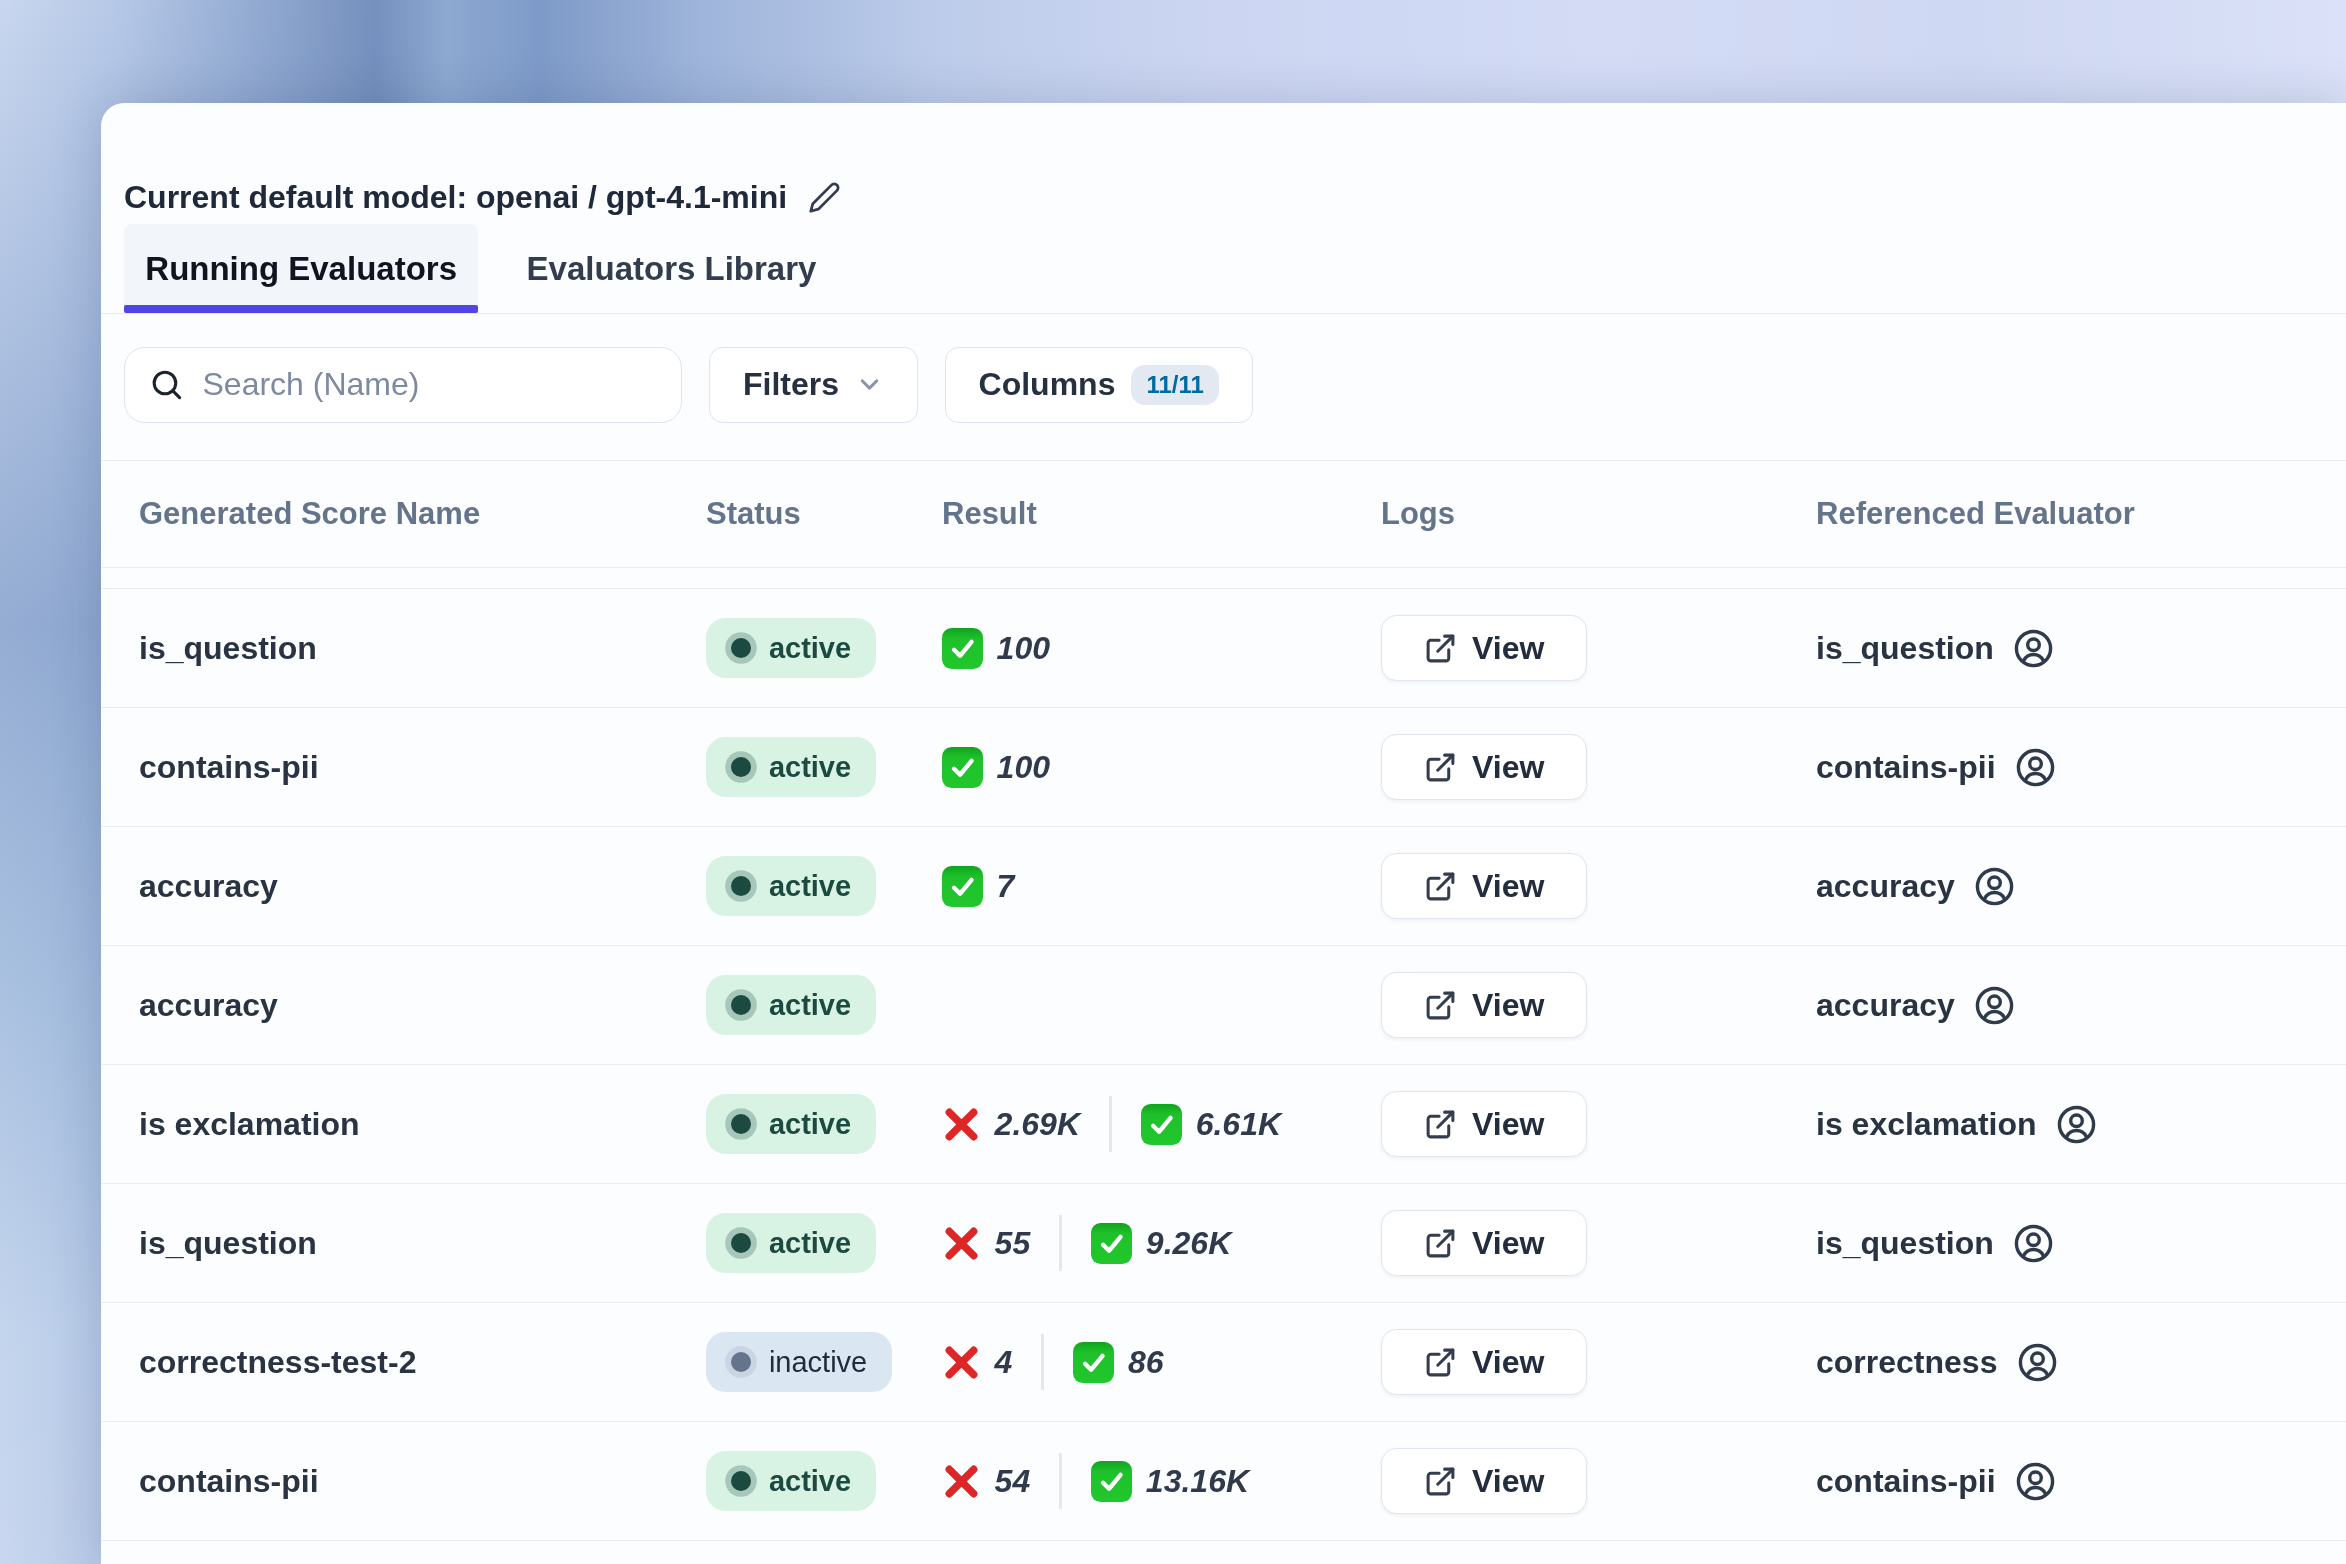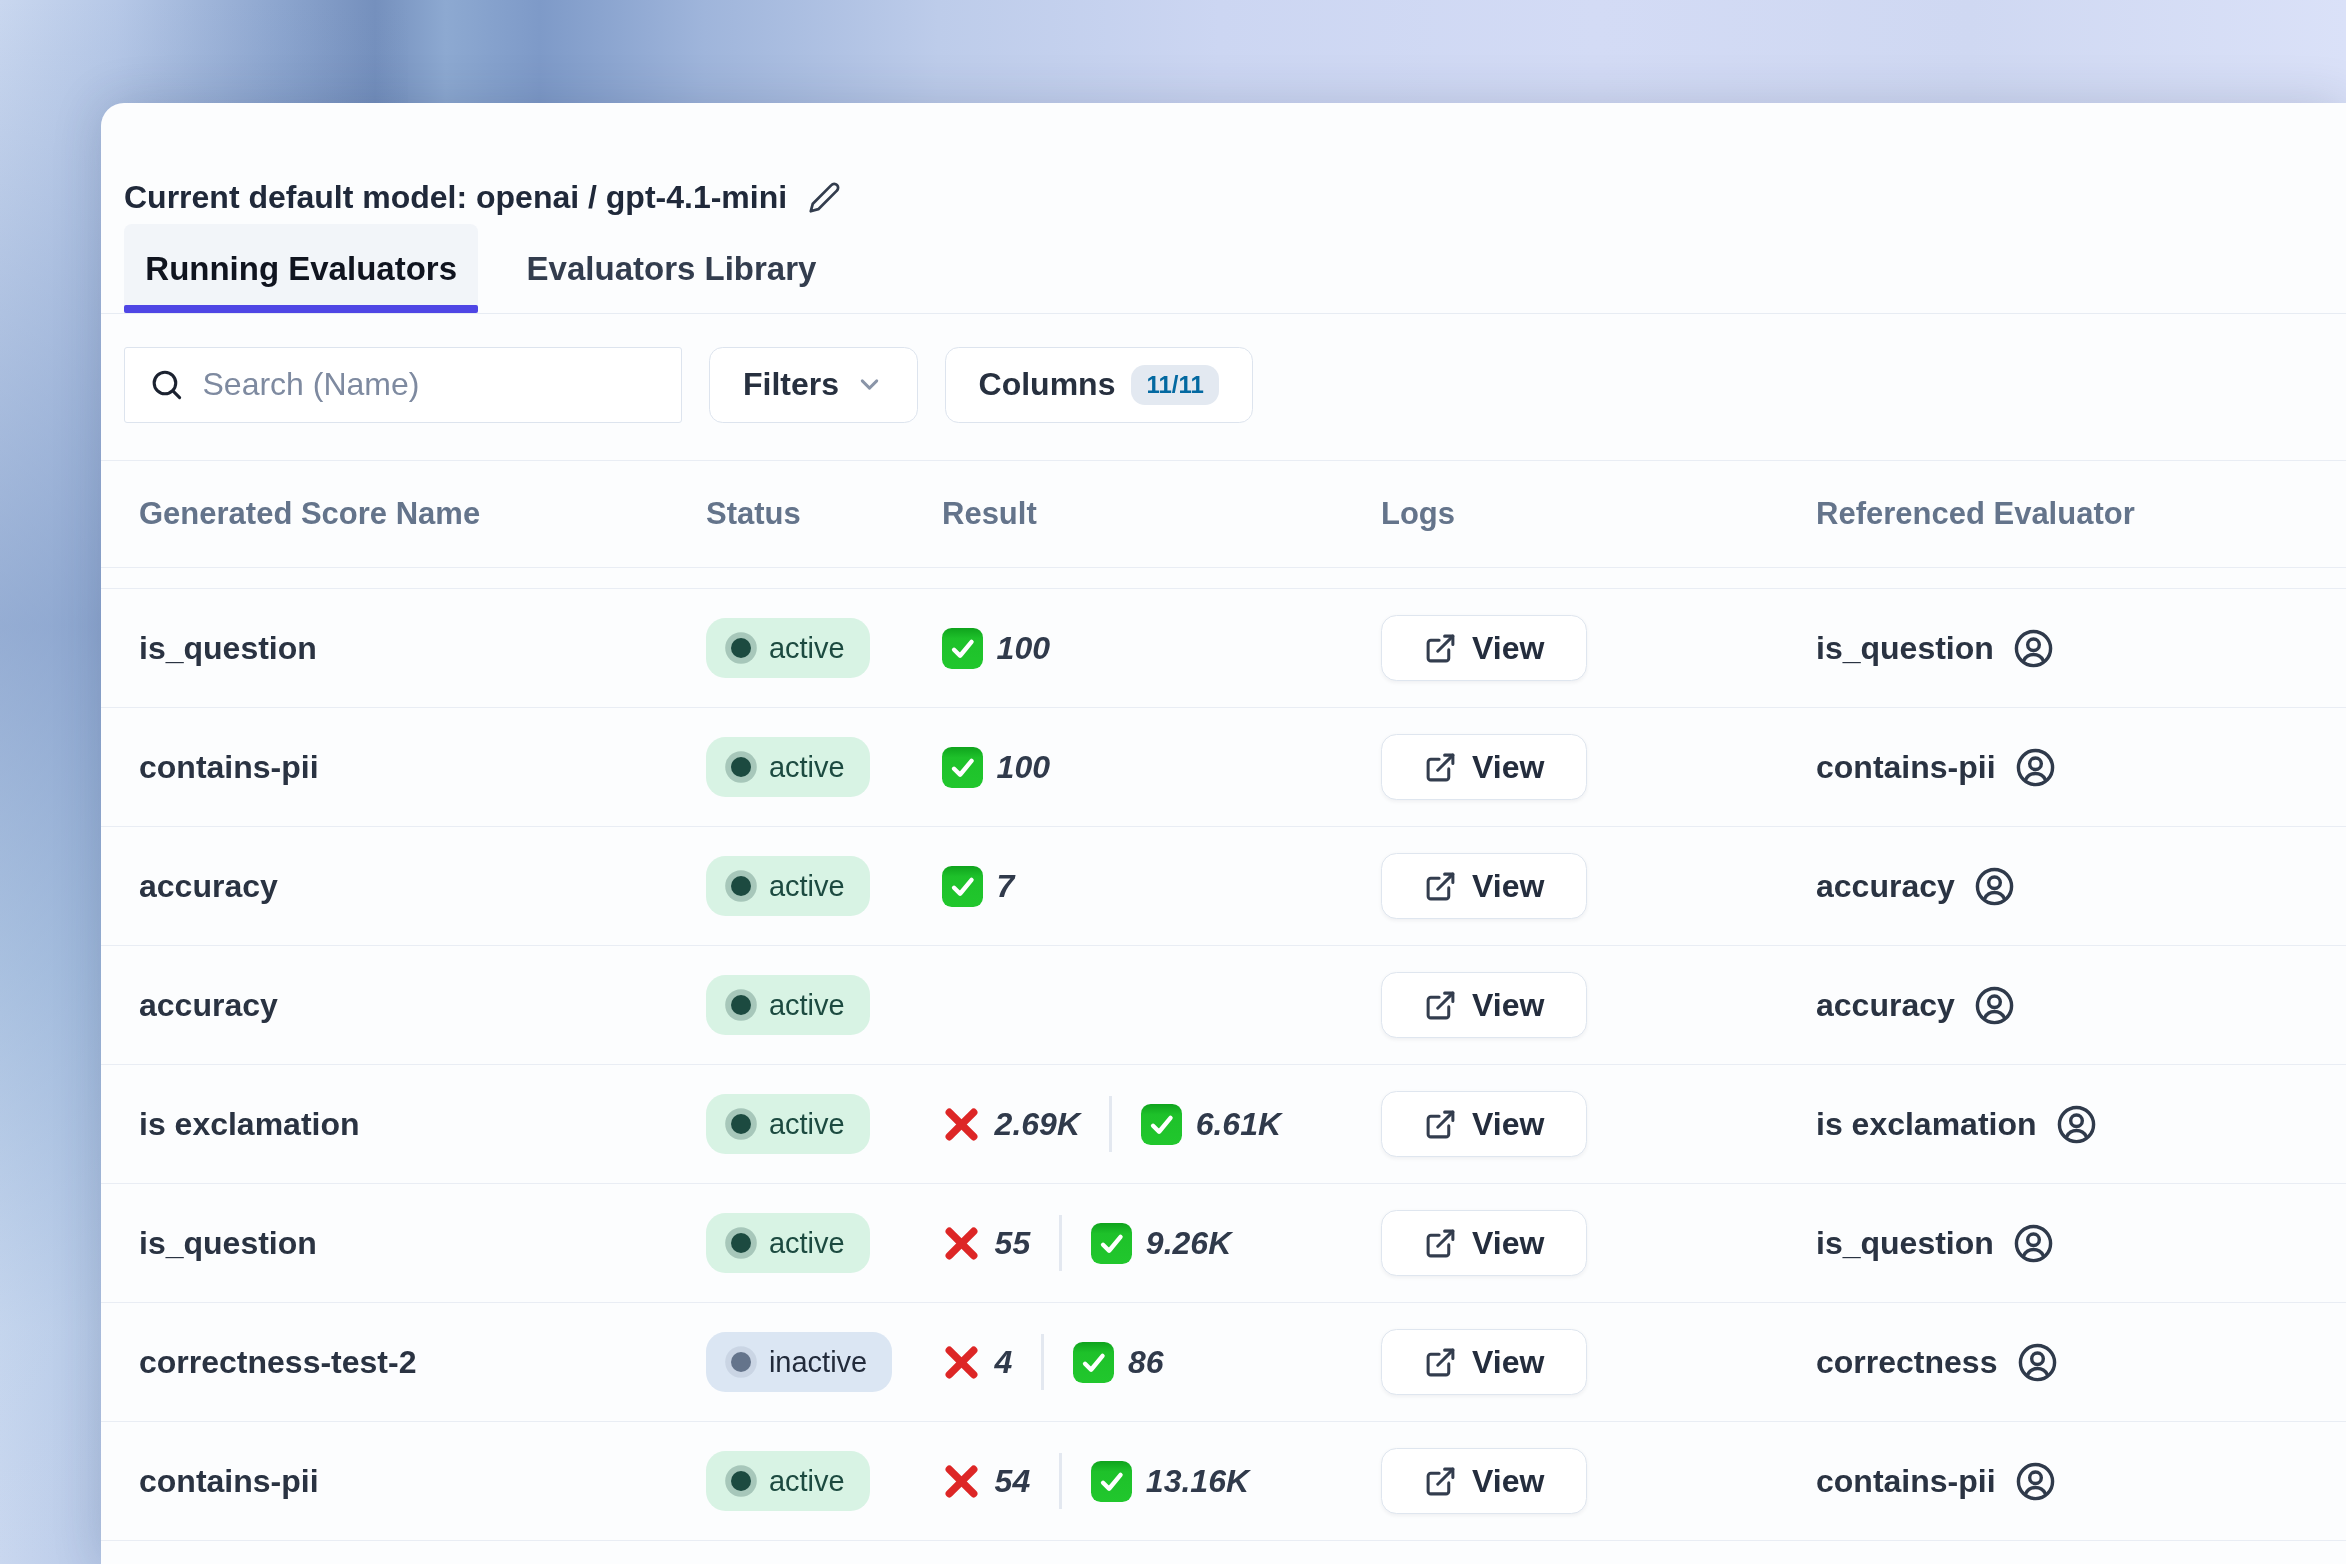--- a/index.html
+++ b/index.html
@@ -29,38 +29,38 @@
   .model-wrap { display:flex; align-items:center; gap:21.3px; }
   .model-text { font-size:32px; font-weight:600; color:#20293a; }
   .pencil-ic { width:33px; height:33px; color:#333d4e; cursor:pointer; }
   
   .tabs { display:flex; gap:27px; padding:7.8px 23px 0 23px; border-bottom:1.9px solid #e7ecf3; }
   .tab { position:relative; padding:23px 21.3px 23px; font-size:33px; font-weight:600; color:#333d4e; line-height:43px; cursor:pointer; }
   .tab.active { color:#10141f; background:#f2f5f9; border-radius:7.8px 7.8px 0 0; }
   .tab.active::after { content:""; position:absolute; left:0; right:0; bottom:0; height:7.8px; background:var(--accent,#4f46e5); border-radius:1.9px; }
   
   .toolbar { display:flex; align-items:center; gap:27px; padding:33px 23px 37px; border-bottom:1.9px solid #e9edf4; }
-  .search-box { width:558px; height:76px; border:1.9px solid #dde4ee; border-radius:3px; background:#fff; display:flex; align-items:center; gap:17.5px; padding:0 23px; }
+  .search-box { width:558px; height:76px; border:1.9px solid #dde4ee; border-radius:21px; background:#fff; display:flex; align-items:center; gap:17.5px; padding:0 23px; }
   .search-ic { width:37px; height:37px; color:#1b2230; }
   .search-box input { border:none; outline:none; flex:1; font-family:inherit; font-size:32px; color:#27303f; background:transparent; }
   .search-box input::placeholder { color:#7e8aa0; }
   .btn { height:76px; border:1.9px solid #dde4ee; border-radius:13.6px; background:#fff; display:inline-flex; align-items:center; justify-content:center; gap:15.5px; padding:0 33px; font-size:32px; font-weight:600; color:#27303f; cursor:pointer; }
   .chev-ic { width:29px; height:29px; color:#8a95a8; }
   .col-count { background:#e3e9f1; border-radius:14px; padding:5.8px 15.5px; font-size:24px; font-weight:600; color:#0369a1; }
   
   .grid { display:grid; grid-template-columns:567px 236px 439px 435px auto; align-items:center; padding-left:38px; }
   .thead { height:107px; border-bottom:1.9px solid #e9edf4; }
   .th { font-size:31px; font-weight:600; color:#64748b; }
   .sliver { height:21.3px; border-bottom:1.9px solid #e9edf4; }
   .row { height:119px; border-bottom:1.9px solid #e9edf4; }
   .name { font-size:32px; font-weight:700; color:#2a3342; }
   
   .badge { display:inline-flex; align-items:center; gap:17.5px; height:60px; padding:0 25px; border-radius:19.4px; font-size:29px; font-weight:500; width:max-content; }
   .badge .dot { width:20.4px; height:20.4px; border-radius:50%; }
-  .badge.active { background:#d8f3e4; color:#1c4a40; }
+  .badge.active { background:#d8f3e4; color:#1c4a40;font-weight:bold; }
   .badge.active .dot { background:#1c4a40; box-shadow:0 0 0 5.8px rgba(28,74,64,.26); }
   .badge.inactive { background:#dbe6f3; color:#222b3b; }
   .badge.inactive .dot { background:#64748b; box-shadow:0 0 0 5.8px rgba(100,116,139,.14); }
   
   .result { display:flex; align-items:center; gap:13.6px;font-style:italic; }
   .x-ic { width:39px; height:39px; color:var(--fail,#dd2626); }
   .count { font-size:32px; font-weight:600; color:#303a4b; }
   .vdiv { width:2.9px; height:56px; background:#e3e8f0; margin:0 15.5px; flex:none; }
   .check-box { width:41px; height:41px; border-radius:9.7px; background:linear-gradient(180deg,#0fa31d 0%,#1ec12a 26%,#21c72d 100%); display:flex; align-items:center; justify-content:center; flex:none; }
   .check-box svg { width:29px; height:29px; }

